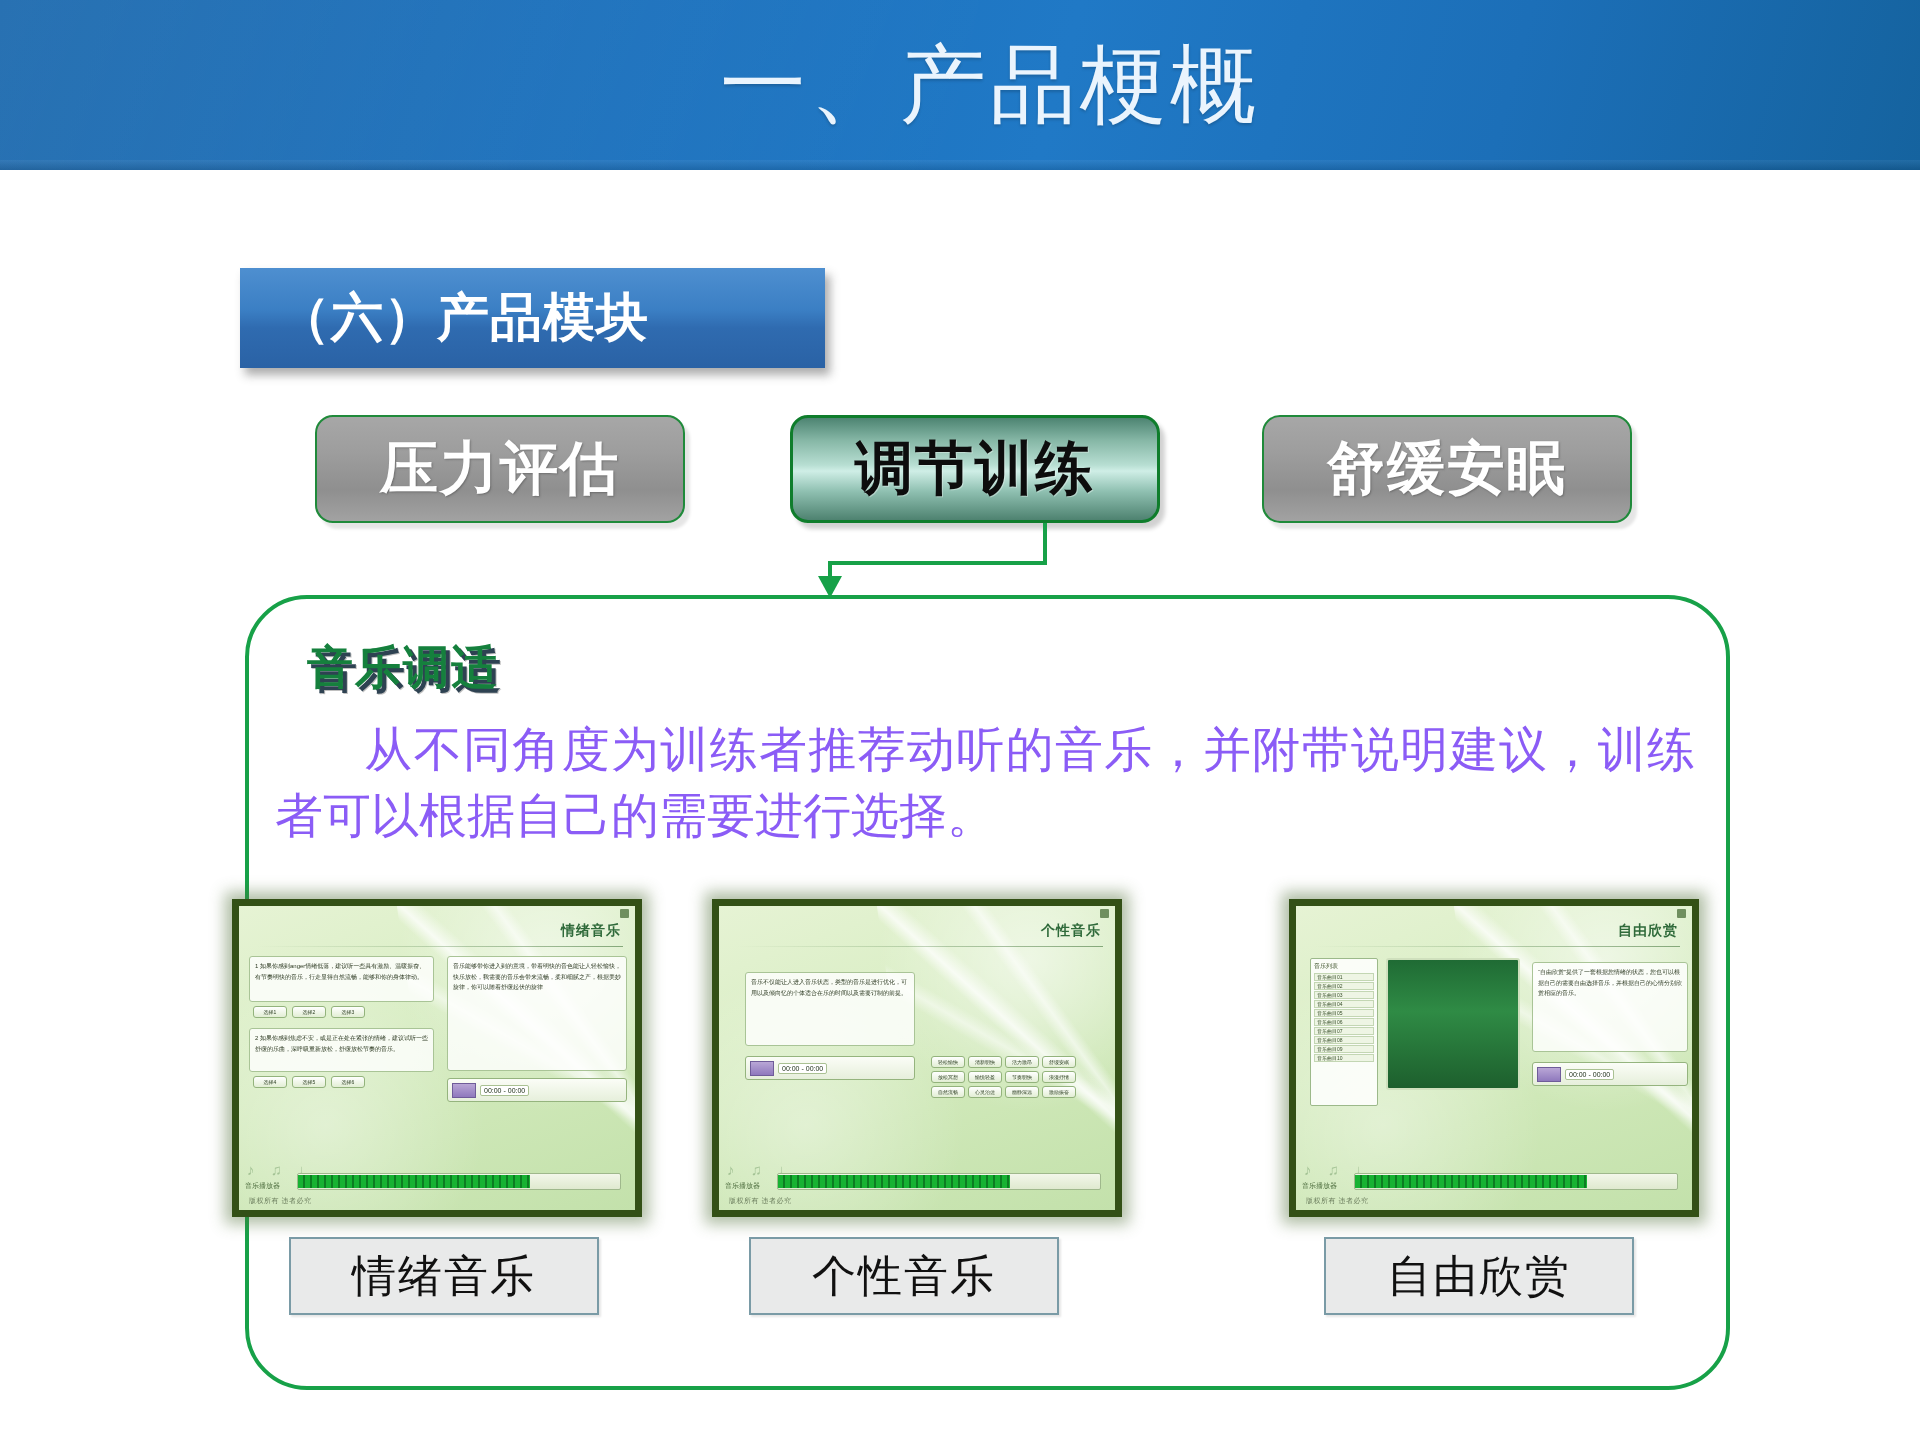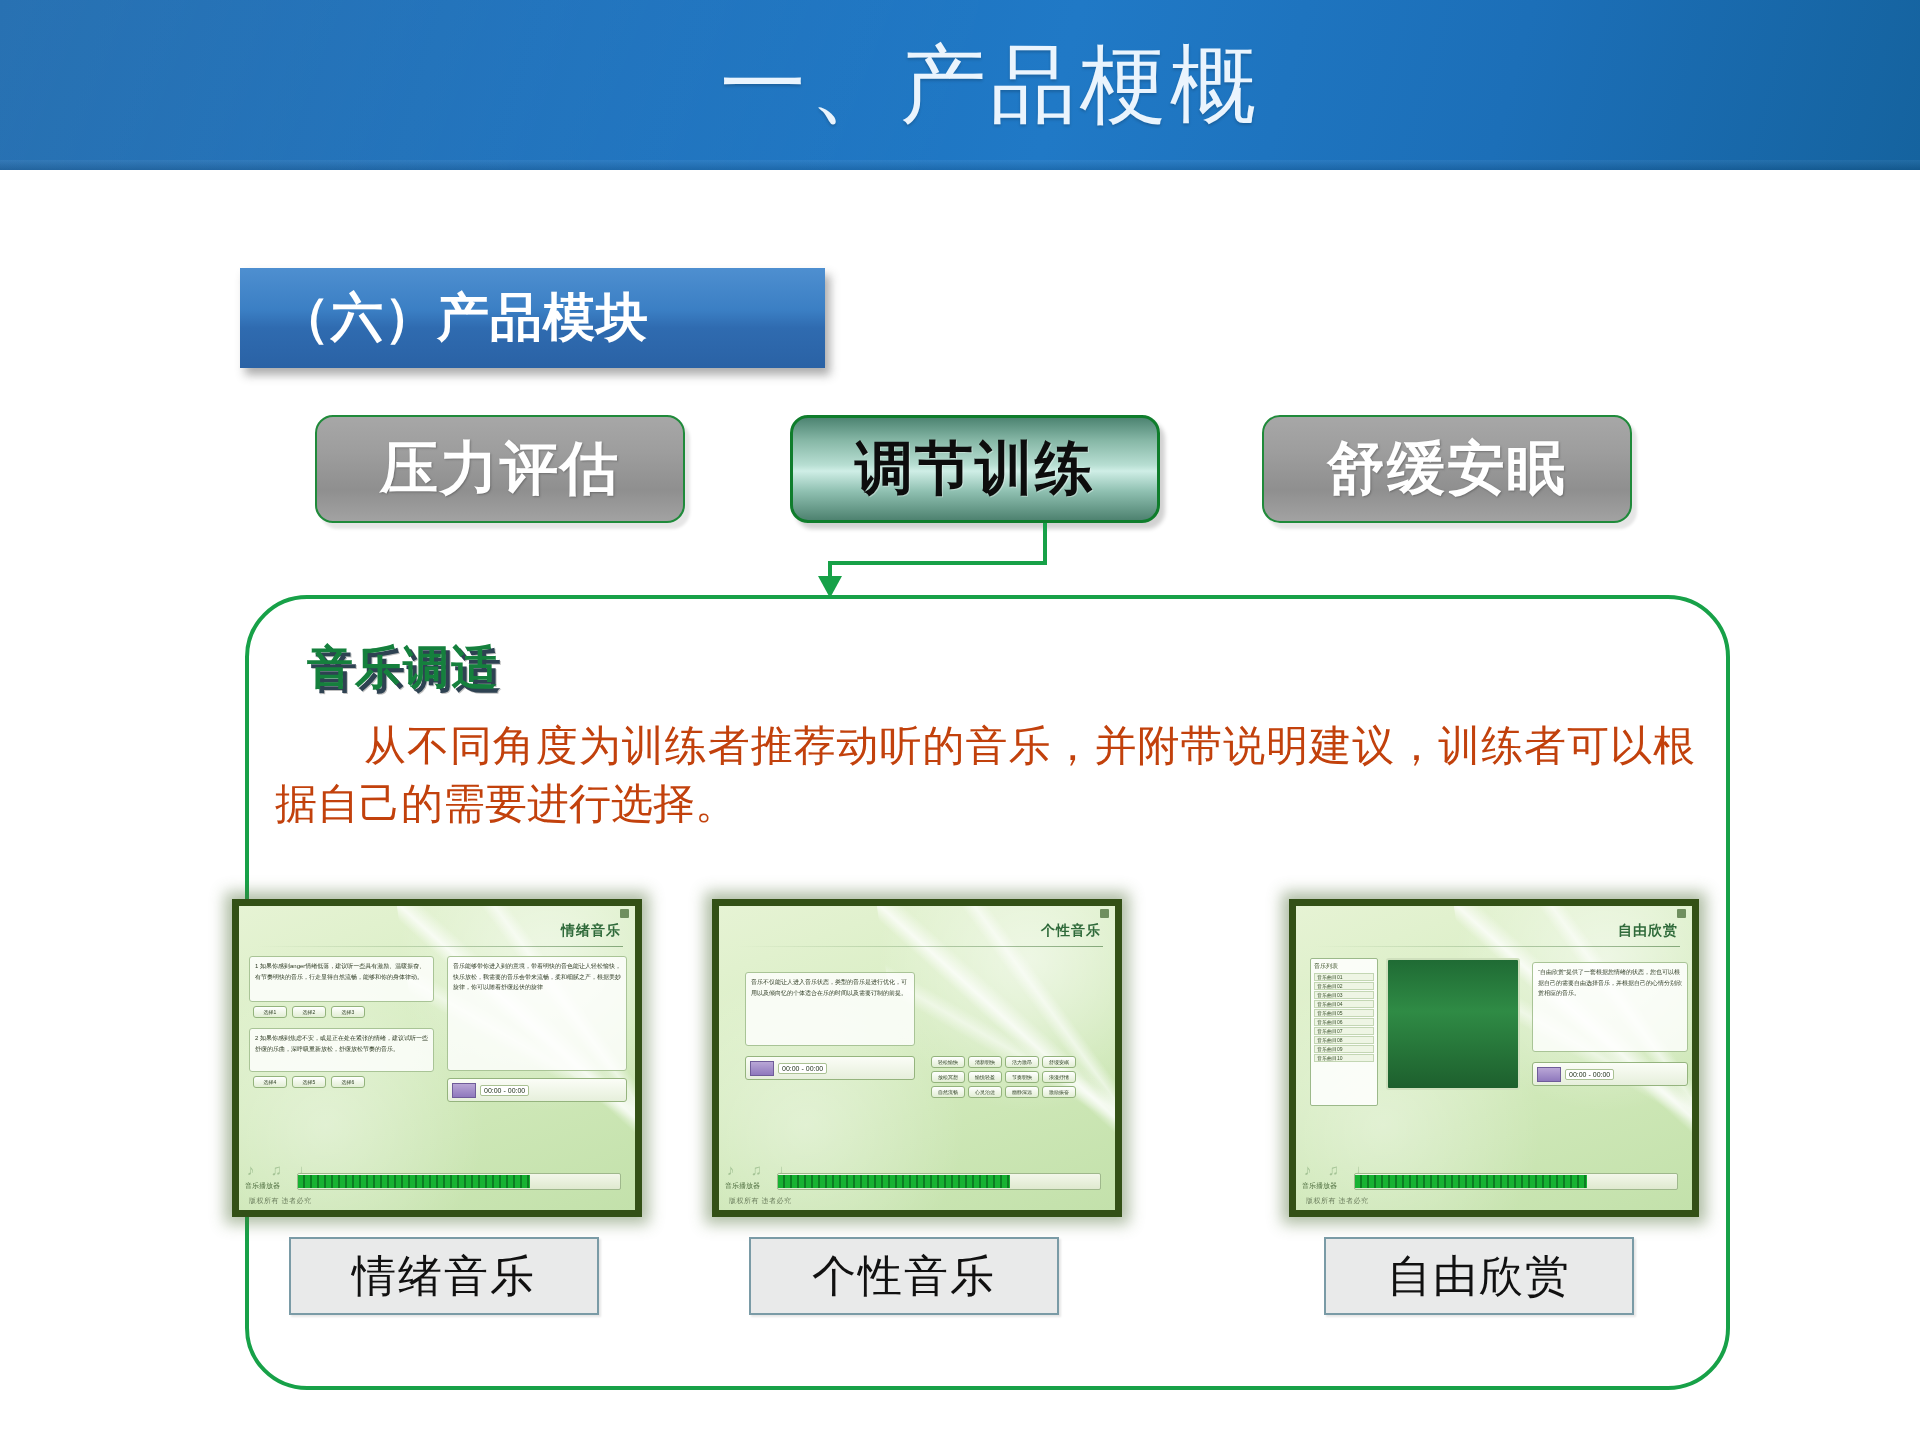--- a/index.html
+++ b/index.html
@@ -108,21 +108,21 @@
     box-sizing:border-box;
     background:#ffffff;
   }
   .panel-title{
     position:absolute;left:58px;top:38px;
     font-size:46px;font-weight:bold;color:#15803d;letter-spacing:2px;
     text-shadow:4px 4px 0 #2e4252, 5px 5px 0 rgba(0,0,0,0.25);
   }
   .panel-body{
     position:absolute;left:26px;top:118px;width:1420px;
-    font-size:42px;line-height:1.38;color:#c2410c;
+    font-size:48px;line-height:1.38;color:#8b5cf6;
     text-align:justify;
     letter-spacing:0px;
   }
   .panel-body .indent{display:inline-block;width:88px;}
 
   
   .thumb-row{
     position:absolute;left:0;top:300px;width:1485px;height:320px;
   }
   .thumb-cell{

